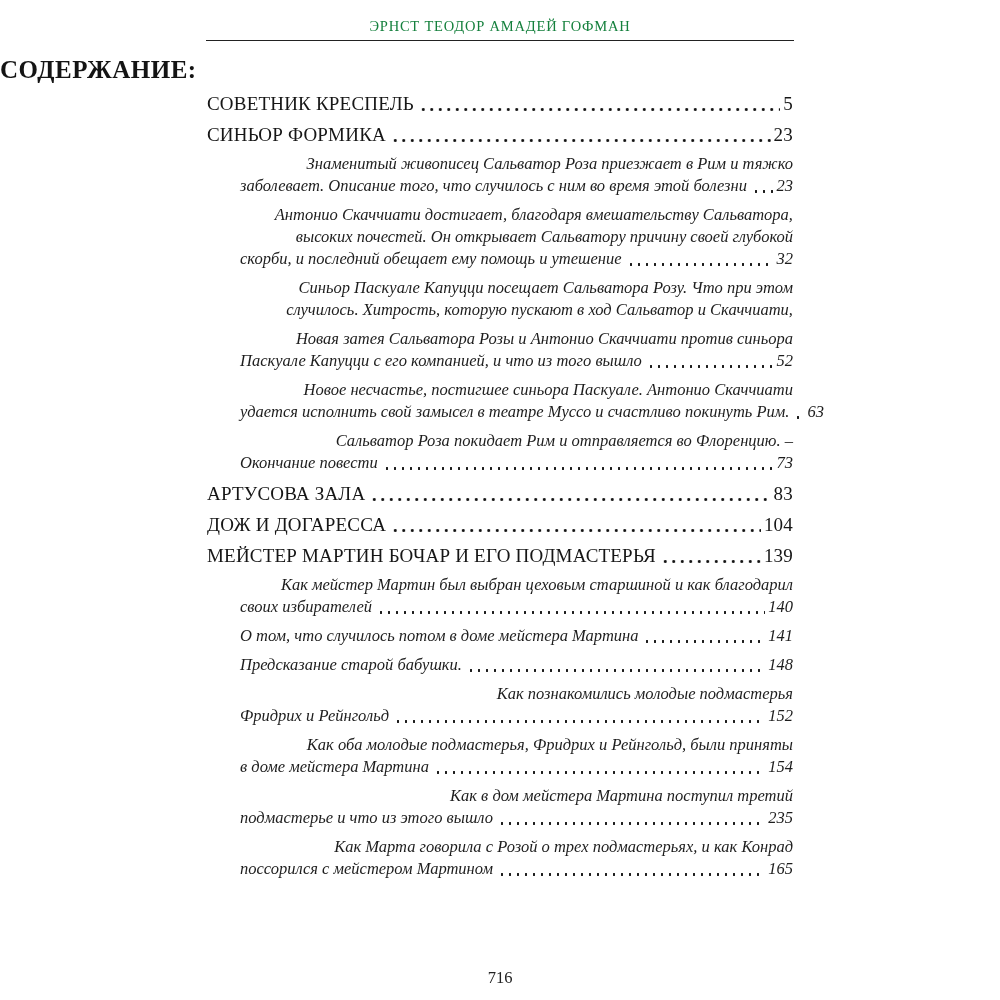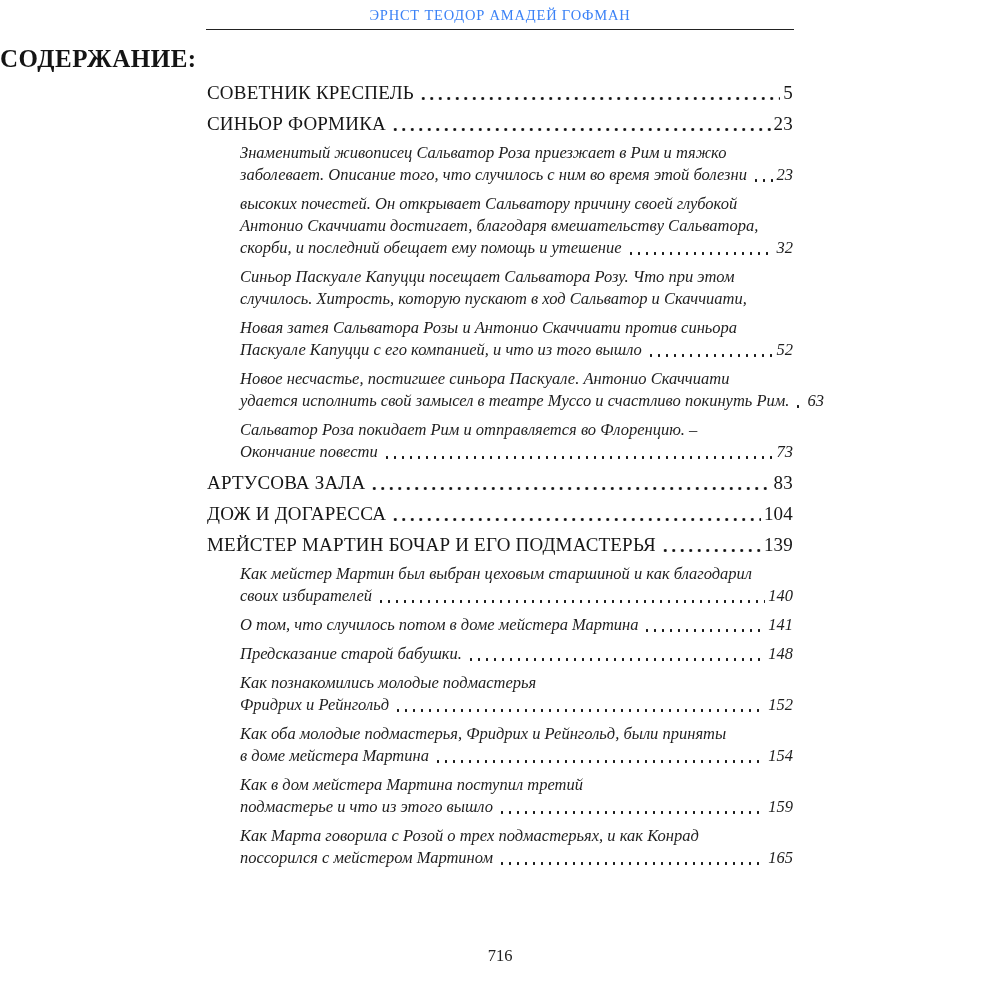--- a/index.html
+++ b/index.html
@@ -17,25 +17,25 @@
   }
   .page {
     position: relative;
     width: 1000px;
     height: 1000px;
     background: #ffffff;
   }
 
   
   .running-head {
-    padding-top: 7px;
+    padding-top: 18px;
     text-align: center;
     font-size: 14.5px;
     letter-spacing: 0.8px;
-    color: #3b82f6;
+    color: #15803d;
     line-height: 16px;
     font-family: Liberation Serif, serif;
   }
   .head-rule {
     width: 588px;
     margin: 6px auto 0 auto;
     border: none;
     border-top: 1.8px solid #222222;
   }
 
@@ -71,20 +71,21 @@
     margin-top: 7px;
     padding-left: 33px;
     font-size: 16.5px;
     line-height: 22px;
     font-style: italic;
     color: #1d1d1d;
   }
 
   .entry .line {
     white-space: nowrap;
+    text-align: right;
   }
 
   .entry .lastline {
     display: flex;
     align-items: flex-end;
     white-space: nowrap;
   }
   .entry .lastline .txt {
     flex: 0 0 auto;
   }
@@ -108,21 +109,21 @@
     font-style: normal;
   }
   .entry.section .pagenum {
     font-style: italic;
   }
 
   
   .folio {
     position: absolute;
     left: 0;
-    bottom: 34px;
+    bottom: 12px;
     width: 1000px;
     text-align: center;
     font-size: 16.5px;
     color: #222222;
   }
 </style>
 </head>
 <body>
 
 <div class="page">
@@ -150,22 +151,22 @@
       </div>
       <div class="entry section">
         <div class="line">Знаменитый живописец Сальватор Роза приезжает в Рим и тяжко</div>
         <div class="lastline">
           <span class="txt">заболевает. Описание того, что случилось с ним во время этой болезни</span>
           <span class="leader"></span>
           <span class="pagenum">23</span>
         </div>
       </div>
       <div class="entry section">
+        <div class="line">Антонио Скаччиати достигает, благодаря вмешательству Сальватора,</div>
         <div class="line">высоких почестей. Он открывает Сальватору причину своей глубокой</div>
-        <div class="line">Антонио Скаччиати достигает, благодаря вмешательству Сальватора,</div>
         <div class="lastline">
           <span class="txt">скорби, и последний обещает ему помощь и утешение</span>
           <span class="leader"></span>
           <span class="pagenum">32</span>
         </div>
       </div>
       <div class="entry section">
         <div class="line">Синьор Паскуале Капуцци посещает Сальватора Розу. Что при этом</div>
         <div class="line">случилось. Хитрость, которую пускают в ход Сальватор и Скаччиати,</div>
       </div>
@@ -250,21 +251,21 @@
           <span class="txt">в доме мейстера Мартина</span>
           <span class="leader"></span>
           <span class="pagenum">154</span>
         </div>
       </div>
       <div class="entry section">
         <div class="line">Как в дом мейстера Мартина поступил третий</div>
         <div class="lastline">
           <span class="txt">подмастерье и что из этого вышло</span>
           <span class="leader"></span>
-          <span class="pagenum">159</span>
+          <span class="pagenum">235</span>
         </div>
       </div>
       <div class="entry section">
         <div class="line">Как Марта говорила с Розой о трех подмастерьях, и как Конрад</div>
         <div class="lastline">
           <span class="txt">поссорился с мейстером Мартином</span>
           <span class="leader"></span>
           <span class="pagenum">165</span>
         </div>
       </div>

